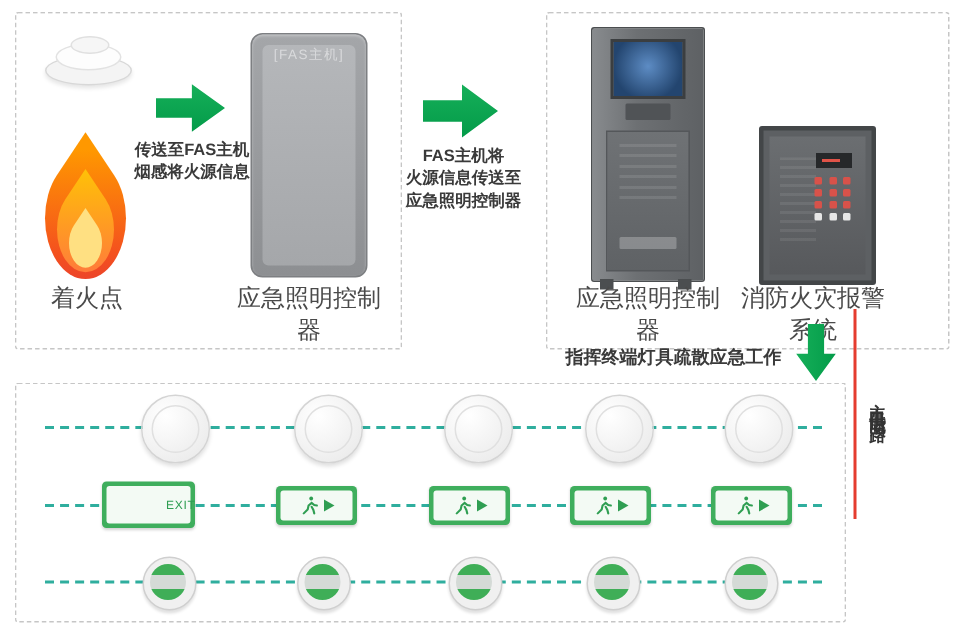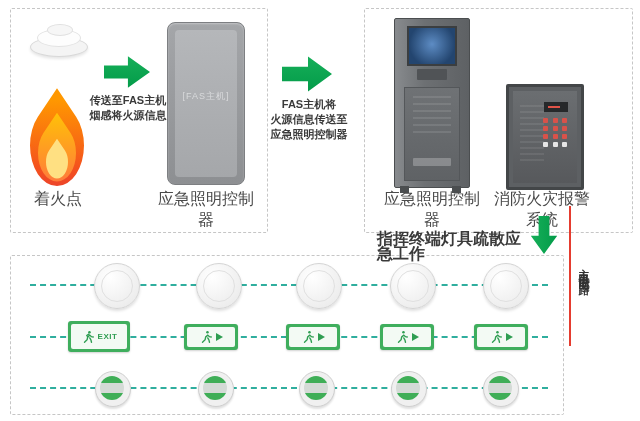--- a/index.html
+++ b/index.html
@@ -14,21 +14,21 @@
 
   .label{position:absolute;font-size:16px;color:#4a4a4a;text-align:center;}
   .fire-label{left:16px;top:189px;width:84px;}
   .fas-label{left:156px;top:189px;width:100px;}
   .ctrl-label{left:384px;top:189px;width:96px;}
   .power-label{left:492px;top:189px;width:100px;}
 
   .caption{position:absolute;font-weight:700;font-size:11px;color:#3a3a3a;text-align:center;line-height:15px;}
   .caption1{left:84px;top:93px;width:88px;}
   .caption2{left:264px;top:97px;width:90px;}
-  .caption-dispatch{left:377px;top:231px;width:150px;text-align:left;font-size:16px;}
+  .caption-dispatch{left:377px;top:231px;width:150px;text-align:left;font-size:12px;}
 
   
   .smoke-detector{position:absolute;left:30px;top:24px;width:58px;height:32px;}
   .sd-base{position:absolute;left:0;top:13px;width:56px;height:18px;border-radius:50%;
     background:#f4f4f4;border:1px solid #d8d8d8;box-shadow:0 2px 3px rgba(0,0,0,.10);}
   .sd-mid{position:absolute;left:7px;top:5px;width:42px;height:16px;border-radius:50%;
     background:#fdfdfd;border:1px solid #e2e2e2;}
   .sd-top{position:absolute;left:17px;top:0;width:24px;height:10px;border-radius:50%;
     background:#f6f6f6;border:1px solid #e0e0e0;}
 
@@ -52,21 +52,21 @@
   .arrow-down{position:absolute;left:529px;top:216px;width:30px;height:38px;
     background:linear-gradient(90deg,#17b05a,#029a48);
     clip-path:polygon(32% 0,68% 0,68% 52%,94% 52%,50% 100%,6% 52%,32% 52%);}
 
   
   .fas-display{position:absolute;left:167px;top:22px;width:76px;height:161px;border-radius:8px;
     background:linear-gradient(180deg,#a4a6a9,#8d8f92);border:1px solid #7d7f82;
     box-shadow:inset 0 1px 2px rgba(255,255,255,.35);}
   .fas-screen{position:absolute;left:7px;top:7px;right:7px;bottom:7px;border-radius:4px;
     background:linear-gradient(180deg,#b5b7ba 0%,#a5a7aa 100%);
-    display:flex;flex-direction:column;justify-content:center;align-items:center;
+    display:flex;flex-direction:column;justify-content:flex-start;align-items:center;
     padding-bottom:14px;box-sizing:border-box;}
   .fas-screen-label{font-size:9px;color:#d9dadc;letter-spacing:1px;}
 
   
   .cabinet{position:absolute;left:394px;top:18px;width:74px;height:168px;border-radius:2px;
     background:linear-gradient(90deg,#888b8e,#6d7073 40%,#5e6164);border:1px solid #4b4e50;}
   .cab-screen{position:absolute;left:12px;top:7px;width:46px;height:36px;
     background:radial-gradient(circle at 50% 45%,#5d8cc4 0%,#23456f 75%);border:2px solid #3b3e40;}
   .cab-keys{position:absolute;left:22px;top:50px;width:30px;height:11px;background:#505356;border-radius:1px;}
   .cab-door{position:absolute;left:9px;top:68px;width:54px;height:92px;border:1px solid #54575a;
@@ -104,21 +104,21 @@
   .cl-inner{position:absolute;left:6px;top:6px;width:30px;height:30px;border-radius:50%;border:1px solid #e0e0e0;}
 
   .exit-sign{position:absolute;background:#3fae5d;border-radius:3px;padding:3px;box-sizing:border-box;
     box-shadow:0 1px 2px rgba(0,0,0,.18);z-index:2;}
   .exit-1{left:68px;top:321px;width:62px;height:31px;}
   .exit-sm{width:54px;height:26px;top:324px;}
   .exit-2{left:184px;} .exit-3{left:286px;} .exit-4{left:380px;} .exit-5{left:474px;}
   .exit-inner{width:100%;height:100%;background:#f3faf4;border-radius:2px;
     display:flex;align-items:center;justify-content:center;gap:3px;box-sizing:border-box;}
   .run-man{width:14px;height:14px;}
-  .exit-text{font-size:8px;font-weight:700;color:#2f9e52;letter-spacing:.5px;}
+  .exit-text{font-size:8px;font-weight:400;color:#2f9e52;letter-spacing:.5px;padding-left:40px;}
   .exit-tri{width:0;height:0;border-top:4px solid transparent;border-bottom:4px solid transparent;
     border-left:7px solid #2f9e52;}
 
   .spot-light{position:absolute;top:371px;width:34px;height:34px;border-radius:50%;z-index:2;
     background:#f0f0f0;border:1px solid #cfcfcf;box-shadow:0 2px 2px rgba(0,0,0,.12);}
   .spot-core{position:absolute;left:4px;top:4px;width:24px;height:24px;border-radius:50%;
     background:linear-gradient(180deg,#3fae57 0 30%,#d4dad6 30% 70%,#3fae57 70% 100%);}
   .sp1{left:95px;} .sp2{left:198px;} .sp3{left:299px;} .sp4{left:391px;} .sp5{left:483px;}
   .cl1{left:94px;} .cl2{left:196px;} .cl3{left:296px;} .cl4{left:390px;} .cl5{left:483px;}
 

